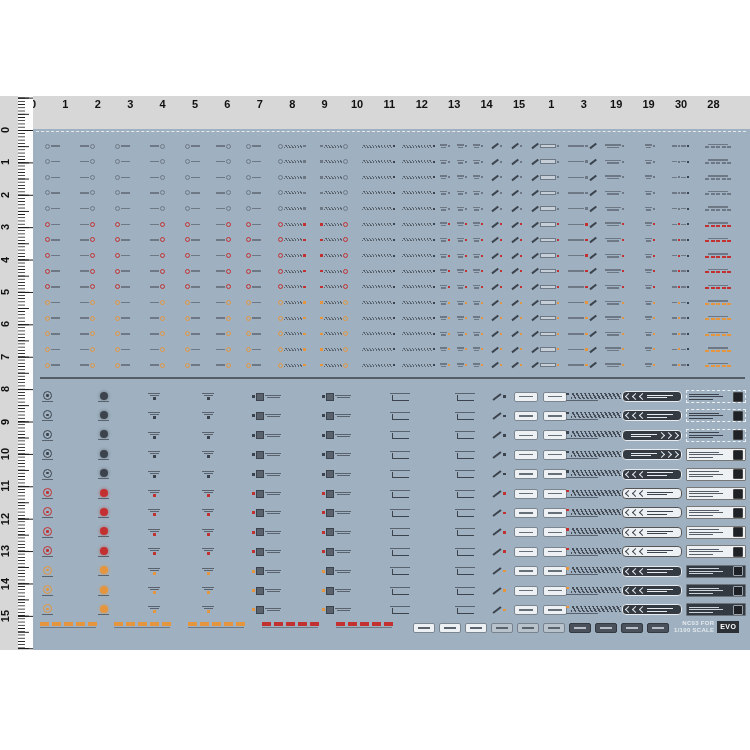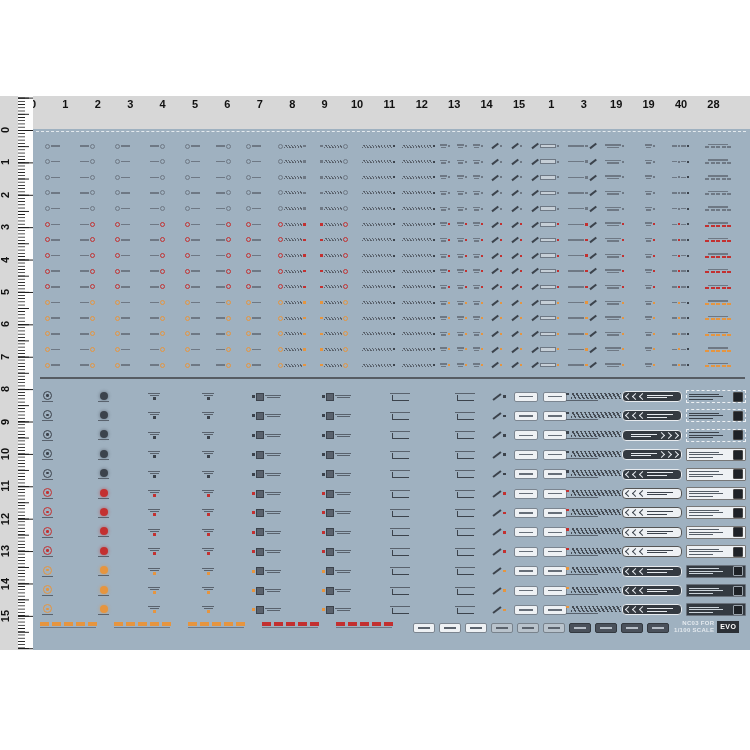--- a/index.html
+++ b/index.html
@@ -78,21 +78,21 @@
         <div class="hnum" style="left: 347px;">10</div>
         <div class="hnum" style="left: 379.4px;">11</div>
         <div class="hnum" style="left: 411.8px;">12</div>
         <div class="hnum" style="left: 444.2px;">13</div>
         <div class="hnum" style="left: 476.6px;">14</div>
         <div class="hnum" style="left: 509px;">15</div>
         <div class="hnum" style="left: 541.4px;">1</div>
         <div class="hnum" style="left: 573.8px;">3</div>
         <div class="hnum" style="left: 606.2px;">19</div>
         <div class="hnum" style="left: 638.6px;">19</div>
-        <div class="hnum" style="left: 671px;">40</div>
+        <div class="hnum" style="left: 671px;">30</div>
         <div class="hnum" style="left: 703.4px;">28</div>
       </div>
     <div class="hticks"></div>
   </div>
   <div class="vruler">
     <div id="vnums">
         <div class="vnum" style="top: 26px;">0</div>
         <div class="vnum" style="top: 58.4px;">1</div>
         <div class="vnum" style="top: 90.8px;">2</div>
         <div class="vnum" style="top: 123.2px;">3</div>

